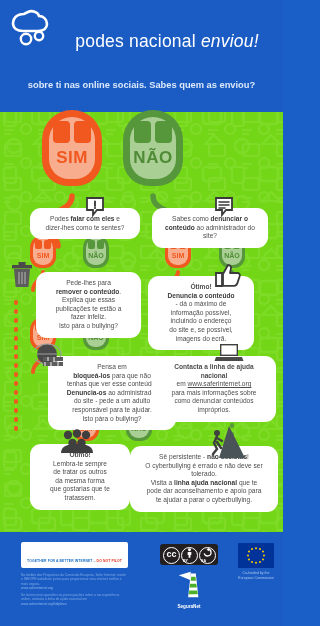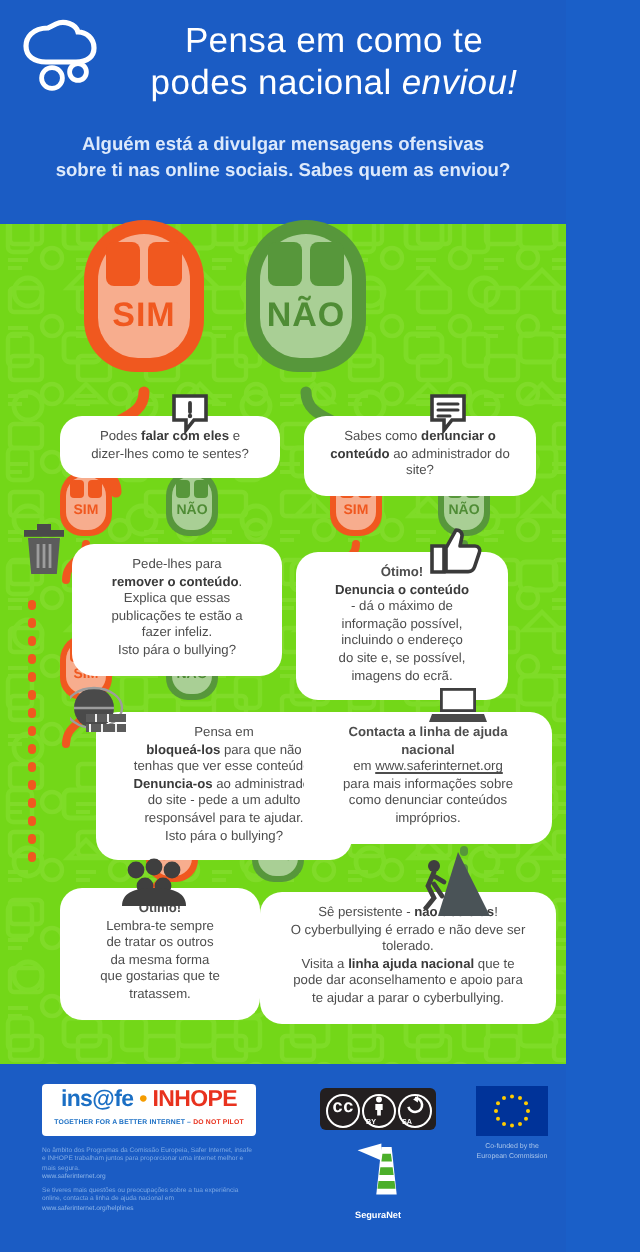--- a/index.html
+++ b/index.html
@@ -112,21 +112,21 @@
     font-size:3.3px;line-height:4.4px;
   }
   .foot-txt.p1{top:41px;}
   .foot-txt.p2{top:61px;}
   .foot-url{color:#8fb7ea;}
 
   .cc{position:absolute;left:160px;top:12px;width:58px;height:21px;background:#231f20;border-radius:3px;}
   .cc .circ{position:absolute;top:3px;width:15px;height:15px;border-radius:50%;
     border:1.6px solid #fff;color:#fff;font-size:9px;font-weight:700;text-align:center;
     line-height:13px;}
-  .cc .c1{left:3px;font-family:Liberation Mono, monospace;}
+  .cc .c1{left:3px;}
   .cc .c2{left:21px;}
   .cc .c3{left:39px;}
   .cc .sub{position:absolute;top:15px;color:#fff;font-size:3.6px;font-weight:700;}
   .cc .s1{left:23px;}
   .cc .s2{left:41px;}
 
   .sn{position:absolute;left:166px;top:38px;width:46px;text-align:center;}
   .sn-name{margin-top:1px;color:#ffffff;font-size:4.6px;font-weight:700;}
 
   .eu{position:absolute;left:238px;top:11px;width:36px;height:25px;background:#003399;}
@@ -138,25 +138,25 @@
 
 <div class="page">
 
   <div class="header">
     <svg class="cloud-logo" viewBox="0 0 52 42">
       <path d="M14 6 C6 6 3 11 3 15 C3 20 7 23 13 23 L28 23 C34 23 37 20 37 16 C37 11 33 8 29 8 C28 4 22 2 18 4 Z" fill="none" stroke="#ffffff" stroke-width="2.6"></path>
       <circle cx="16" cy="31" r="5.2" fill="none" stroke="#ffffff" stroke-width="2.4"></circle>
       <circle cx="29" cy="28" r="4.2" fill="none" stroke="#ffffff" stroke-width="2.4"></circle>
     </svg>
     <div class="title">
-      <span>Pensa em como te</span><br>
+      <br>
       <span>podes nacional </span><span class="it">enviou!</span>
     </div>
     <div class="subtitle">
-      <span>Alguém está a divulgar mensagens ofensivas</span><br>
+      <br>
       <span>sobre ti nas online sociais. Sabes quem as enviou?</span>
     </div>
   </div>
 
   <div class="green">
 
     <svg class="pattern" viewBox="0 0 283 428">
       <defs>
         <pattern id="tp" width="34" height="34" patternUnits="userSpaceOnUse">
           <rect width="34" height="34" fill="#73d718"></rect>
@@ -375,25 +375,20 @@
       <span>Visita a </span><b>linha ajuda nacional</b><span> que te</span><br>
       <span>pode dar aconselhamento e apoio para</span><br>
       <span>te ajudar a parar o cyberbullying.</span>
     </div>
 
   </div>
 
   <div class="footer">
 
     <div class="insafe-logo">
-      <div class="insafe-row">
-        <span class="ins-a">ins@fe</span>
-        <span class="ins-dot">•</span>
-        <span class="ins-b">INHOPE</span>
-      </div>
       <div class="insafe-tag">
         <span>TOGETHER FOR A BETTER INTERNET – </span><i>DO NOT PILOT</i>
       </div>
     </div>
 
     <div class="foot-txt p1">
       <span>No âmbito dos Programas da Comissão Europeia, Safer Internet, insafe e INHOPE trabalham juntos para proporcionar uma internet melhor e mais segura.</span><br>
       <span class="foot-url">www.saferinternet.org</span>
     </div>
     <div class="foot-txt p2">

